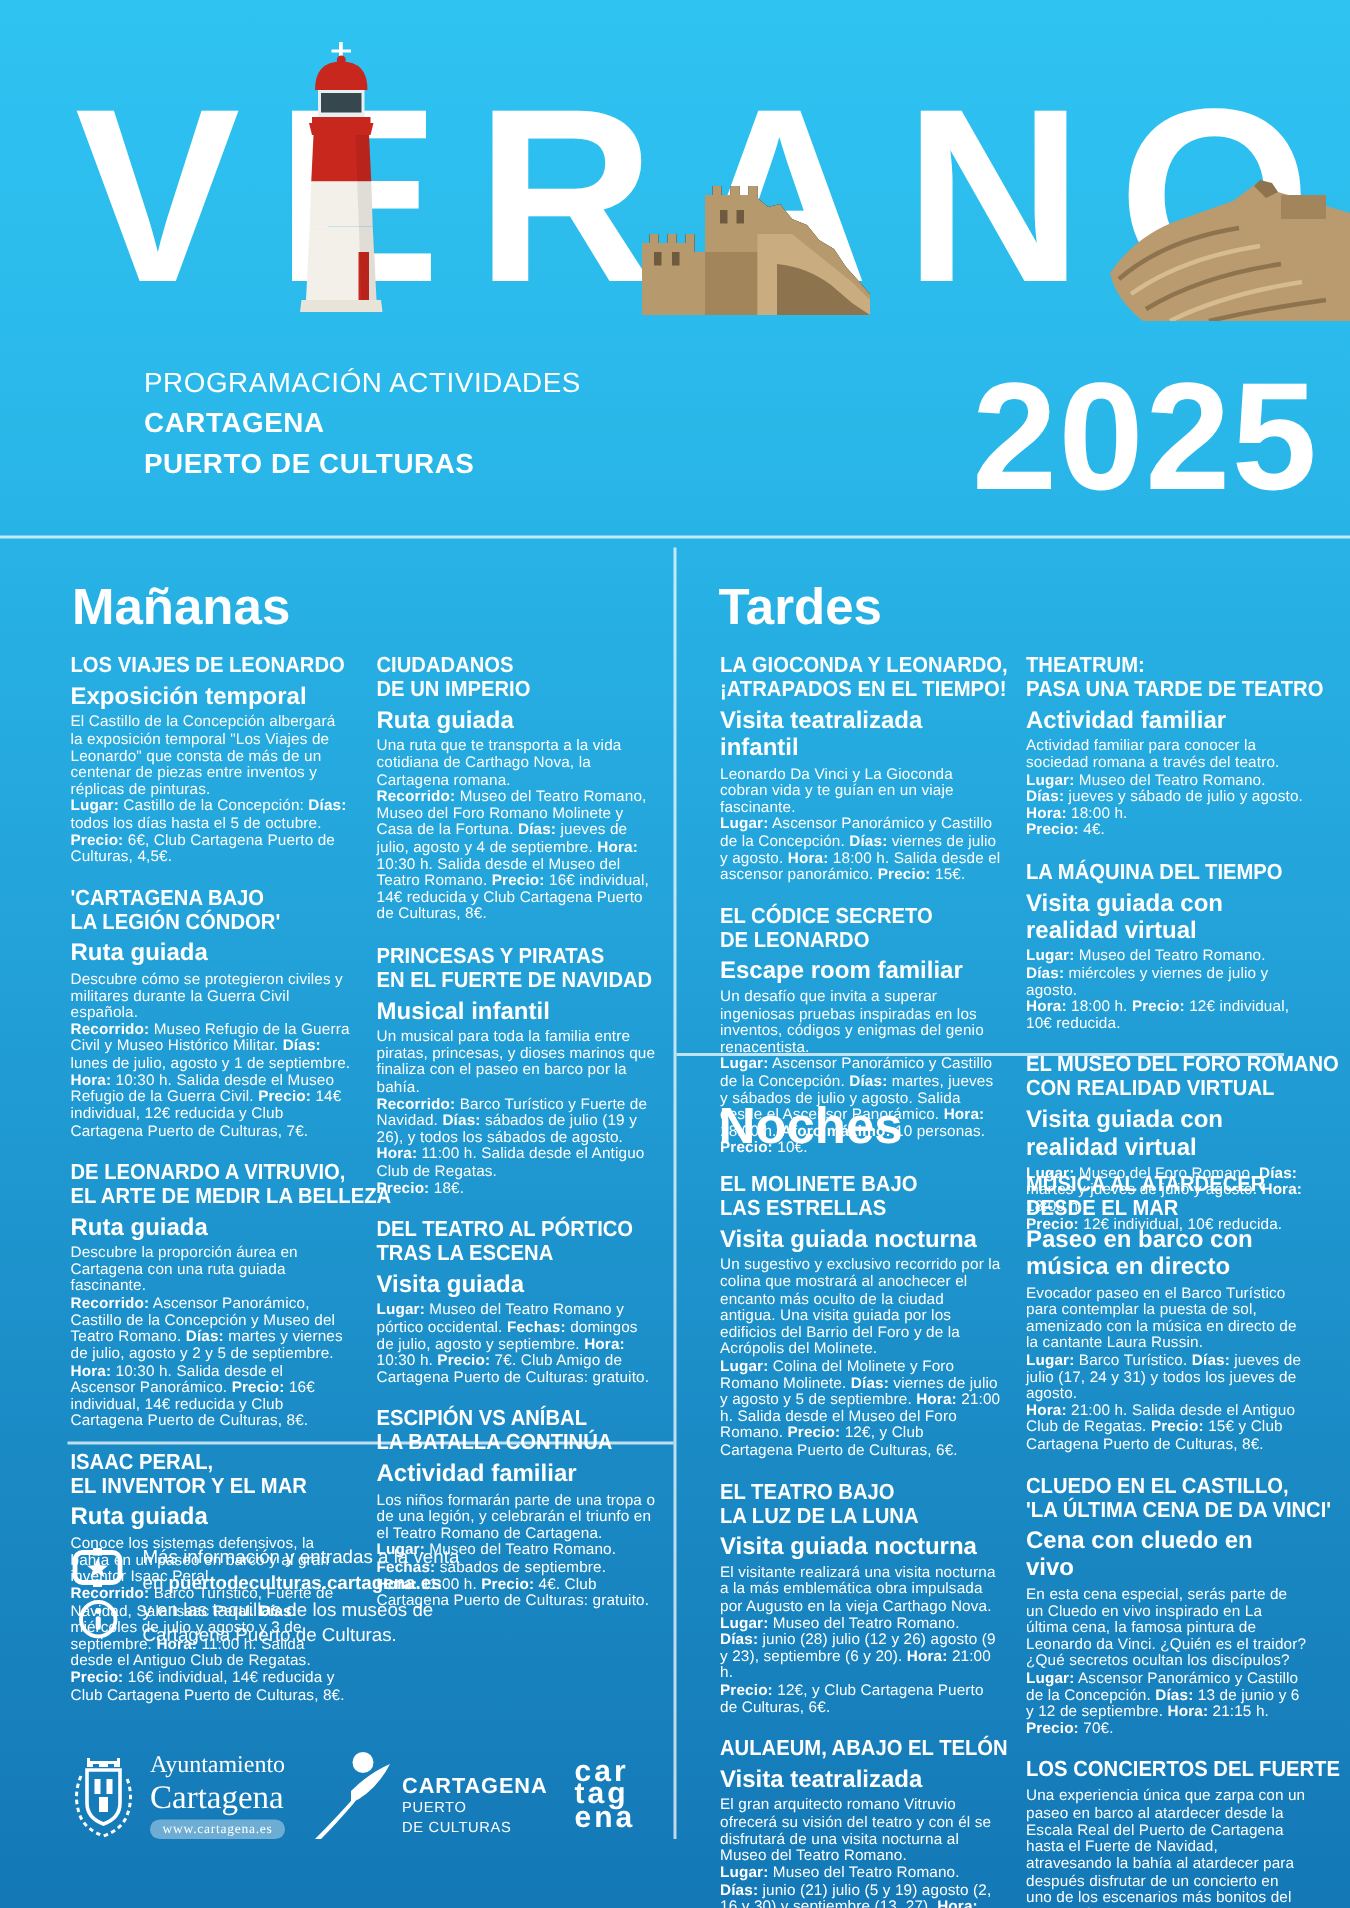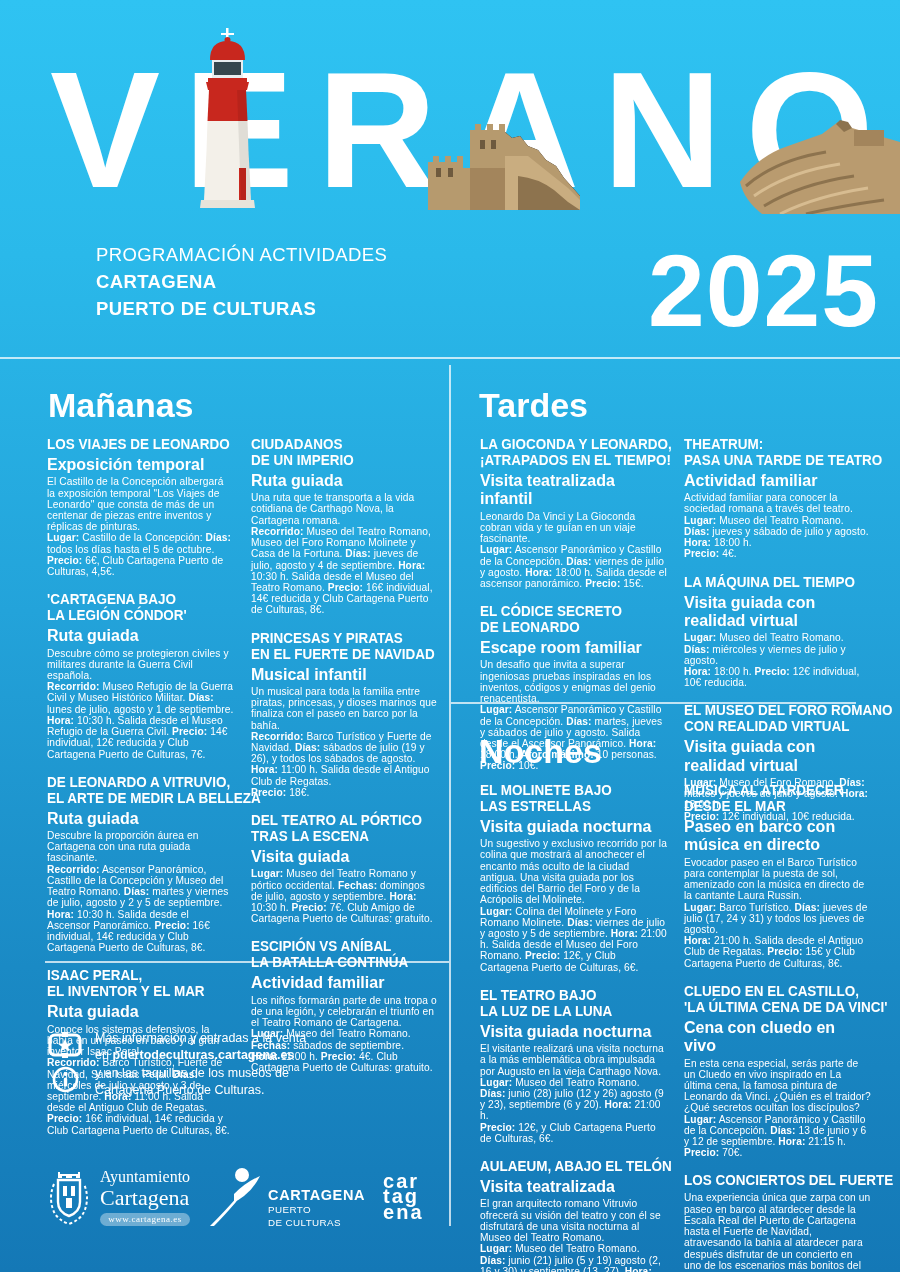--- a/index.html
+++ b/index.html
@@ -37,21 +37,21 @@
   .ev-type{font-size:16px;font-weight:700;line-height:1.15;margin:0 0 2px;}
   .ev-body{font-size:10.2px;line-height:1.1;margin:0;letter-spacing:.1px;}
   .ev-body b{font-weight:700;}
   
   .info{position:absolute;left:48px;top:1014px;width:268px;display:flex;gap:13px;margin-top:16px;}
   .info-icons{display:flex;flex-direction:column;align-items:center;gap:8px;width:34px;flex:0 0 34px;padding-top:2px;}
   .info-text{font-size:12.5px;line-height:1.38;}
   .info-text b{font-weight:700;}
   
   .logos{position:absolute;left:46px;top:1164px;height:66px;display:flex;align-items:center;gap:18px;}
-  .logo{display:flex;align-items:flex-end;gap:8px;}
+  .logo{display:flex;align-items:center;gap:8px;}
   .ayto-text{font-family:"Liberation Serif",serif;line-height:1;}
   .ayto-l1{font-size:16px;}
   .ayto-l2{font-size:22px;margin-top:2px;}
   .ayto-pill{margin-top:4px;background:rgba(255,255,255,.38);border-radius:8px;font-size:9px;
     font-family:Liberation Serif, serif;padding:2px 8px;text-align:center;letter-spacing:.5px;}
   .pdc-text{line-height:1;margin-left:-6px;margin-top:14px;}
   .pdc-l1{font-size:14.5px;font-weight:700;letter-spacing:.6px;}
   .pdc-l2,.pdc-l3{font-size:9.8px;margin-top:3px;letter-spacing:.4px;}
   .monogram{font-weight:700;font-size:20px;line-height:15.5px;letter-spacing:2px;text-transform:lowercase;}
 </style>

